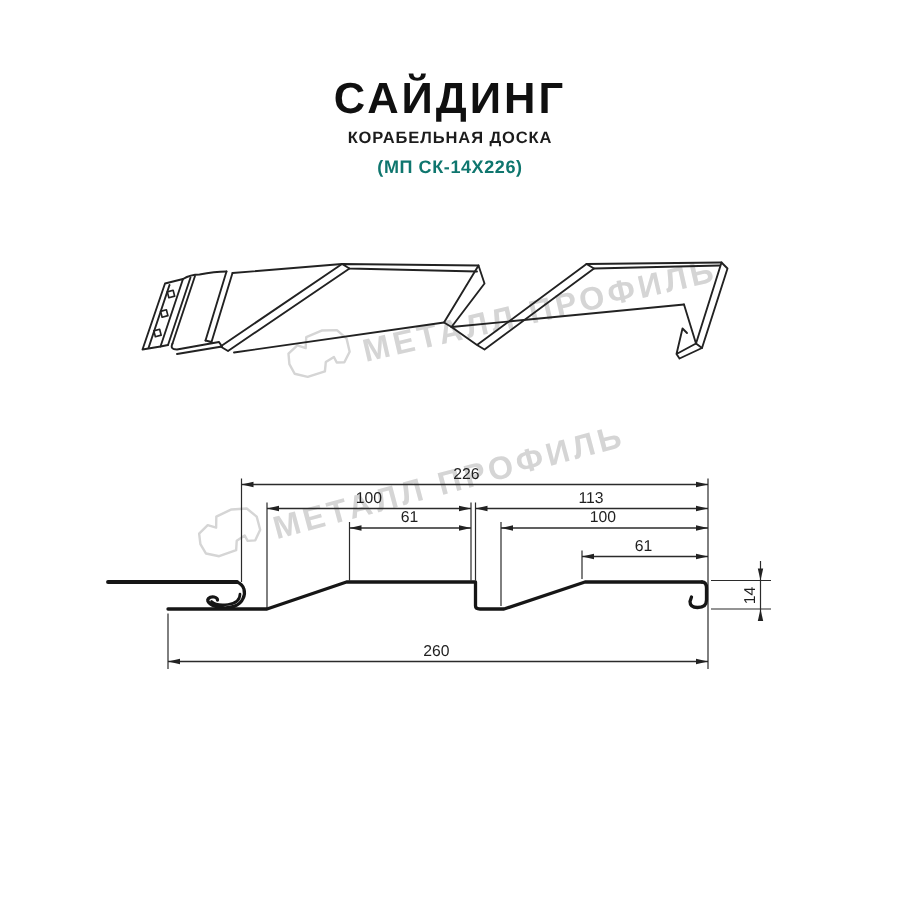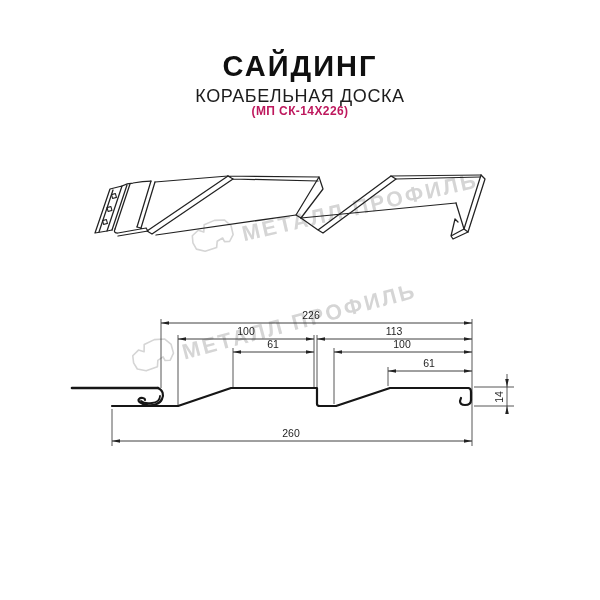--- a/index.html
+++ b/index.html
@@ -1,22 +1,22 @@
 <!DOCTYPE html>
 <html><head>
 <meta charset="utf-8">
 <style>
   html,body{margin:0;padding:0;background:#ffffff;}
   #page{position:relative;width:600px;height:600px;background:#ffffff;overflow:hidden;
         font-family:"Liberation Sans", sans-serif;}
   .abs{position:absolute;}
   .center{left:0;right:0;text-align:center;}
   #title{top:50px;font-size:29px;font-weight:800;letter-spacing:2px;color:#101010;}
-  #subtitle{top:86px;font-size:18px;font-weight:400;letter-spacing:0.6px;color:#1c1c1c;}
-  #model{top:104px;font-size:12px;font-weight:700;letter-spacing:0.4px;color:#be185d;}
+  #subtitle{top:86px;font-size:11px;font-weight:700;letter-spacing:0.6px;color:#1c1c1c;}
+  #model{top:104px;font-size:12px;font-weight:700;letter-spacing:0.4px;color:#0f766e;}
   #footer-text{top:529px;font-size:15px;font-weight:700;letter-spacing:0.3px;color:#1e1e1e;}
   svg{position:absolute;left:0;top:0;}
   .dim-label{font-family:"Liberation Sans",sans-serif;font-size:10.5px;fill:#1f1f1f;}
   .wm-text{font-family:"Liberation Sans",sans-serif;font-size:21.5px;font-weight:700;
            letter-spacing:2.5px;fill:#d5d5d5;}
 </style>
 </head>
 <body>
 
 <div id="page">

